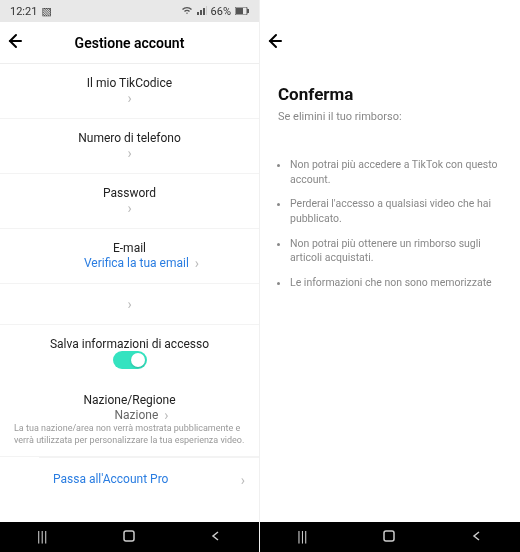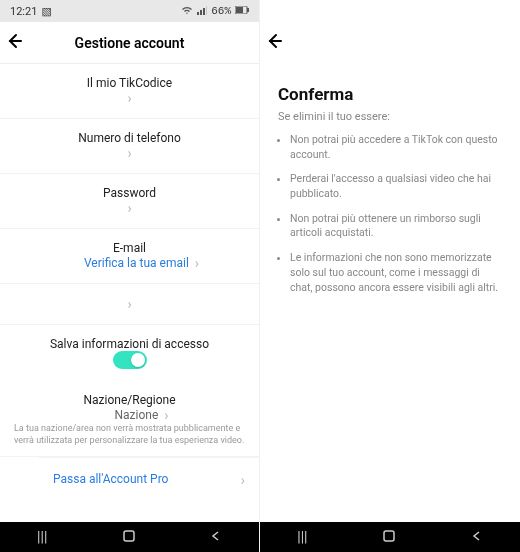--- a/index.html
+++ b/index.html
@@ -25,21 +25,21 @@
       height: 22px;
       background: #e8e8e8;
       display: flex;
       align-items: center;
       justify-content: space-between;
       padding: 0 10px;
       font-size: 11px;
       color: #333;
     }
     .status-left { display: flex; align-items: center; gap: 4px; }
-    .status-right { display: flex; align-items: center; gap: 4px; font-family: Liberation Mono, monospace; }
+    .status-right { display: flex; align-items: center; gap: 4px; }
     .header {
       height: 42px;
       display: flex;
       align-items: center;
       padding: 0 5px;
       border-bottom: 1px solid #eee;
       position: relative;
     }
     .header-no-border { border-bottom: none; }
     .back-arrow { font-size: 20px; font-weight: bold; cursor: pointer; }
@@ -93,21 +93,21 @@
       display: flex;
       justify-content: space-around;
       align-items: center;
       color: #ccc;
     }
     .nav-btn { font-size: 14px; }
 
     
     .confirm-title { font-size: 17px; font-weight: 700; padding: 20px 18px 6px; color: #111; }
     .confirm-sub { font-size: 11px; color: #888; padding: 0 18px 10px; }
-    .bullets { padding: 0 18px 0 30px; }
+    .bullets { padding: 0 18px 0 30px; margin-top: 25px; }
     .bullets li { font-size: 10.5px; color: #888; margin-bottom: 10px; line-height: 1.4; list-style: disc; }
     .spacer { flex: 1; }
     .icon-svg { display:inline-block; }
   </style>
 </head>
 <body>
 
 <div class="phone phone-left">
   <div class="status-bar">
     <div class="status-left">
@@ -215,21 +215,21 @@
     <span class="back-arrow">
       <svg width="18" height="18" viewBox="0 0 18 18">
           <path d="M11 3 L5 9 L11 15" stroke="#000" stroke-width="2" fill="none" stroke-linecap="round"></path>
           <path d="M5 9 H16" stroke="#000" stroke-width="2" stroke-linecap="round"></path>
         </svg>
     </span>
   </div>
 
   <div class="content">
     <div class="confirm-title">Conferma</div>
-    <div class="confirm-sub">Se elimini il tuo essere:</div>
+    <div class="confirm-sub">Se elimini il tuo rimborso:</div>
     <ul class="bullets">
       <li>Non potrai più accedere a TikTok con questo account.</li>
       <li>Perderai l'accesso a qualsiasi video che hai pubblicato.</li>
       <li>Non potrai più ottenere un rimborso sugli articoli acquistati.</li>
       <li>Le informazioni che non sono memorizzate solo sul tuo account, come i messaggi di chat, possono ancora essere visibili agli altri.</li>
     </ul>
 
   </div>
 
   <div class="spacer"></div>

